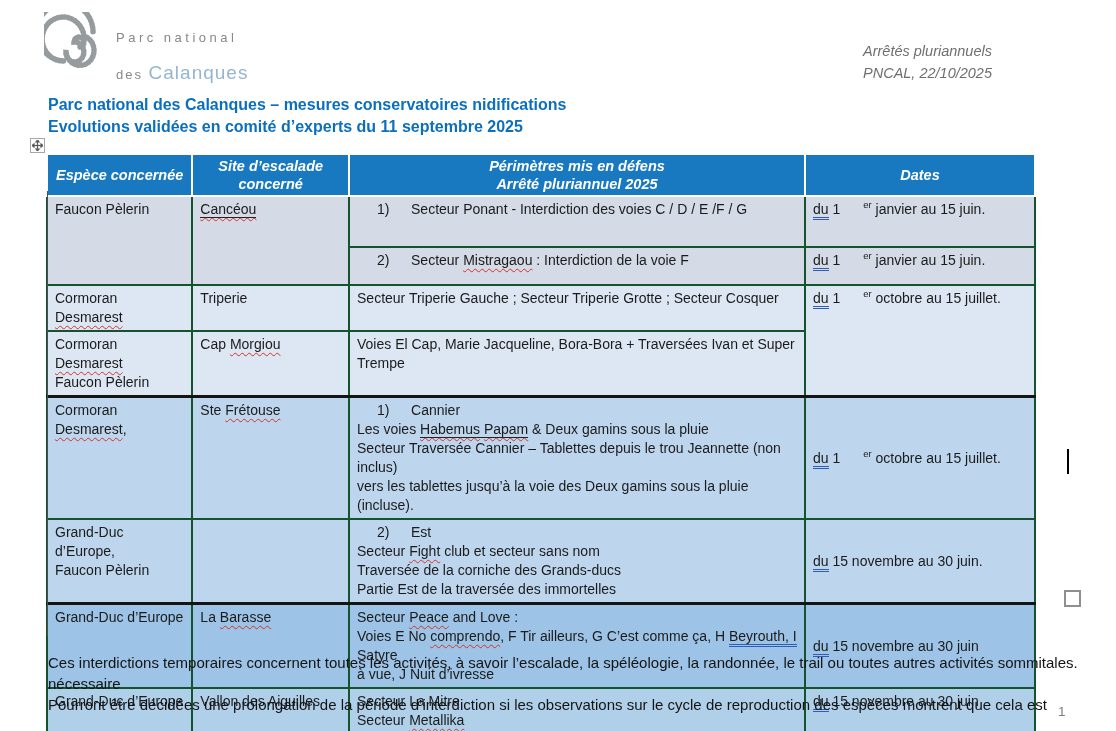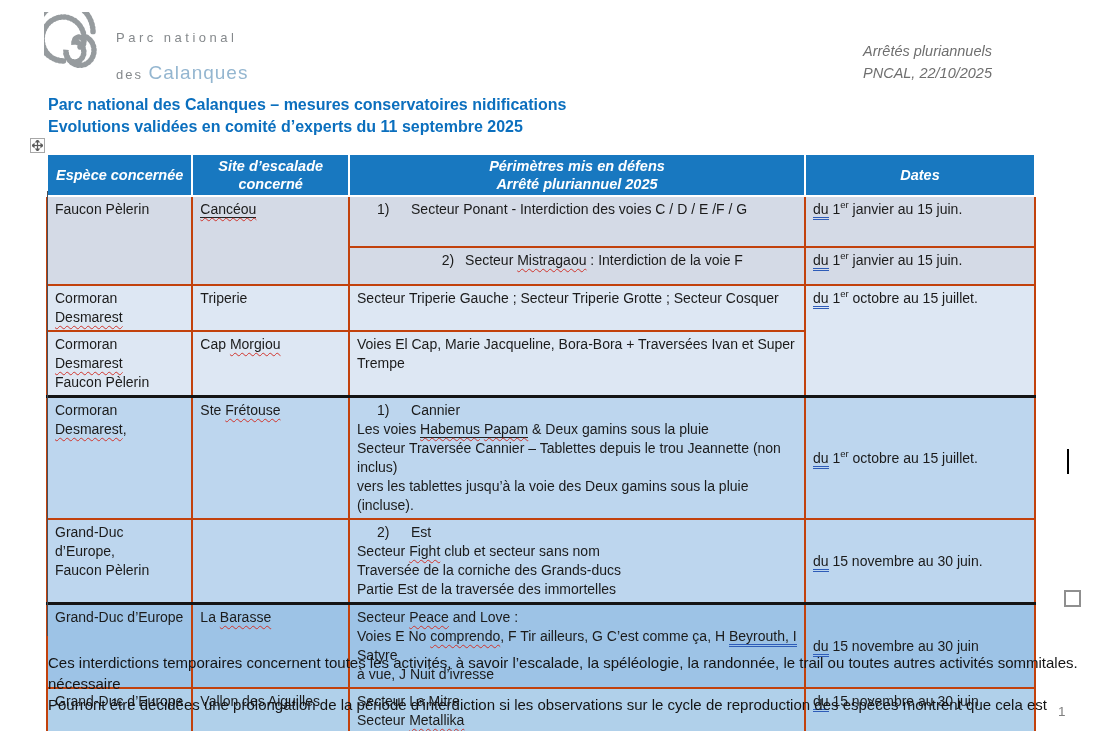--- a/index.html
+++ b/index.html
@@ -29,35 +29,35 @@
     border:1px solid #a7a7a7; background:#fdfdfd; display:flex; align-items:center;
     justify-content:center; }
 
   
   table { position:absolute; left:46px; top:153px; border-collapse:collapse;
     table-layout:fixed; }
   th { background:var(--header-blue); color:#fff; font-style:italic; font-weight:bold;
     font-size:14.5px; text-align:center; vertical-align:middle; line-height:18px;
     border:2px solid #fff; padding:2px 4px; }
   td { vertical-align:top; padding:3px 7px; font-size:14px; color:var(--ink);
-    border:2px solid #c2410c; }
+    border:2px solid #14532d; }
   td .line { line-height:19px; }
   td.vm { vertical-align:middle; }
   tr.sep td { border-top:3px solid #141414; }
   .bg-g1 { background:var(--g1); } .bg-g2 { background:var(--g2); }
   .bg-g3 { background:var(--g3); } .bg-g4 { background:var(--g4); }
   .bg-g5 { background:var(--g5); }
 
   
   .sp { text-decoration:underline; text-decoration-style:wavy;
     text-decoration-color:var(--sp-red); text-decoration-thickness:1px;
     text-underline-offset:3px; }
   .gr { border-bottom:3px double var(--gr-blue); }
   .ul { border-bottom:1px solid #222; }
-  .sup { vertical-align:super; font-size:9.5px; line-height:0; }
+  .sup { vertical-align:super; font-size:9.5px; line-height:0;margin-left:23px; }
   .num { display:inline-block; min-width:34px; }
 
   .tbl-left-edge { position:absolute; left:47px; top:191px; width:1px; height:445px;
     background:#4a4e55; }
 
   
   .caret { position:absolute; left:1067px; top:449px; width:2px; height:25px;
     background:#000; }
   .anchor-box { position:absolute; left:1064px; top:590px; width:17px; height:17px;
     background:#fff; border:2px solid #8f8f8f; }
@@ -134,21 +134,21 @@
           </td>
           <td class="bg-g1">
             <div class="line" style="padding-left: 20px;"><span class="num">1)</span><span>Secteur Ponant - Interdiction des voies C / D / E /F / G</span></div>
           </td>
           <td class="bg-g1">
             <div class="line"><span class="gr">du</span><span> 1</span><span class="sup">er</span><span> janvier au 15 juin.</span></div>
           </td>
         </tr>
         <tr style="height: 38px;">
           <td class="bg-g1">
-            <div class="line" style="padding-left: 20px; text-align: center;"><span class="num">2)</span><span>Secteur </span><span class="sp">Mistragaou</span><span> : Interdiction de la voie F</span></div>
+            <div class="line" style="padding-left: 20px;"><span class="num">2)</span><span>Secteur </span><span class="sp">Mistragaou</span><span> : Interdiction de la voie F</span></div>
           </td>
           <td class="bg-g1">
             <div class="line"><span class="gr">du</span><span> 1</span><span class="sup">er</span><span> janvier au 15 juin.</span></div>
           </td>
         </tr>
         <tr style="height: 41px;">
           <td class="bg-g2">
             <div class="line"><span>Cormoran </span><span class="sp">Desmarest</span></div>
           </td>
           <td class="bg-g2">

